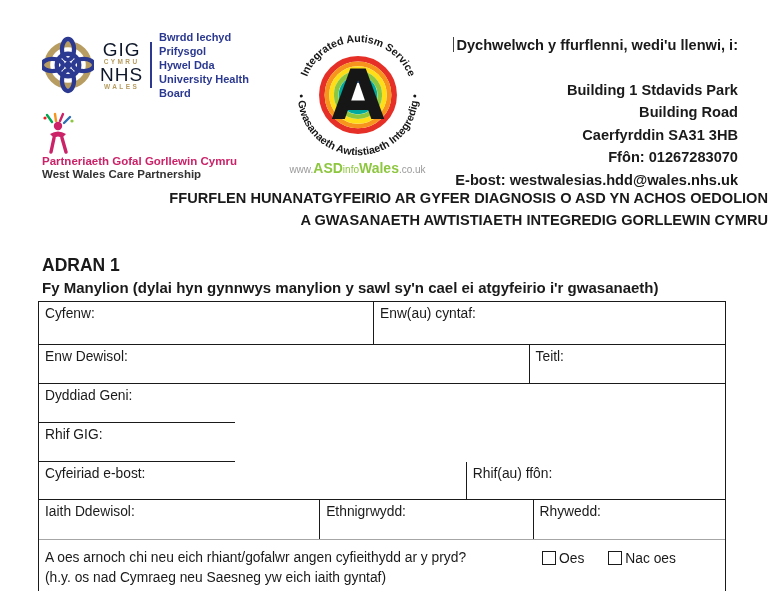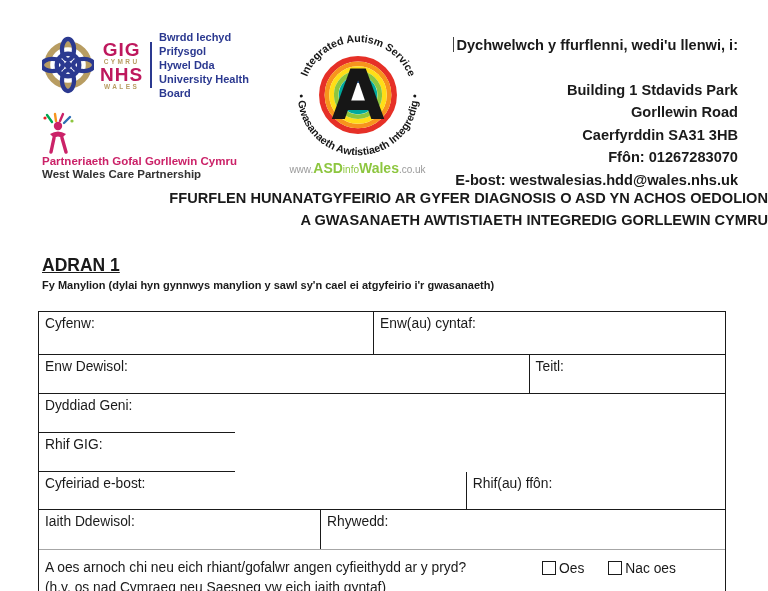--- a/index.html
+++ b/index.html
@@ -9,41 +9,41 @@
     background:#ffffff; overflow:hidden; color:#1a1a1a;
     font-family:"Liberation Sans", sans-serif;
   }
   
   .header { display:flex; padding:30px 30px 0 42px; height:175px; }
   .logo-col { width:238px; }
   .nhs-logo { display:flex; align-items:center; }
   .nhs-knot { flex:0 0 auto; }
   .nhs-text { display:flex; align-items:center; margin-left:6px; }
   .gig-block { text-align:center; line-height:1; padding-right:7px; }
-  .gig-block .big { font-size:19px; font-weight:bold; color:#be185d; letter-spacing:1px; }
+  .gig-block .big { font-size:19px; font-weight:normal; color:#0f172a; letter-spacing:1px; }
   .gig-block .small { font-size:6.5px; font-weight:bold; color:#b89d62; letter-spacing:2.4px; }
   .nhs-divider { width:2px; height:46px; background:#2b3990; margin:0 7px 0 0; }
   .org-lines { color:#2b3990; font-weight:bold; font-size:11px; line-height:14px; }
   .wwcp { margin-top:14px; }
   .wwcp-top { display:flex; align-items:flex-end; height:40px; }
   .wwcp-word { font-size:30px; font-weight:bold; color:#111; letter-spacing:0px; line-height:30px; }
   .wwcp-line1 { color:#cb2268; font-size:11.5px; font-weight:bold; line-height:13px; margin-top:1px;}
   .wwcp-line2 { color:#333; font-size:11.5px; font-weight:bold; line-height:13px; }
   .ias-col { width:155px; text-align:center; }
   .ias-web { font-size:10px; color:#9a9a9a; margin-top:-2px; }
   .ias-web .g-big { color:#8dc63f; font-size:14px; font-weight:bold; }
   .ias-web .g-small { color:#8dc63f; font-size:10px; }
   .addr-col { flex:1; text-align:right; font-weight:bold; font-size:14.6px; line-height:22.5px; padding-top:4px; }
   .caret { display:inline-block; width:1px; height:15px; background:#444; margin-right:2px; vertical-align:-2px; }
   .addr-gap { height:22px; }
   
   .doc-title { text-align:right; font-weight:bold; font-size:14.6px; line-height:22px; margin-top:12px; }
   
-  .adran { margin:24px 0 3px 42px; font-size:17.5px; font-weight:bold; text-decoration:underline; }
-  .adran-sub { margin-left:42px; font-size:11px; font-weight:bold; margin-bottom:20px; }
+  .adran { margin:24px 0 3px 42px; font-size:17.5px; font-weight:bold; }
+  .adran-sub { margin-left:42px; font-size:15px; font-weight:bold; margin-bottom:5px; }
   
   .ftable { margin-left:38px; width:688px; border:1.7px solid #1a1a1a; }
   .frow { display:flex; }
   .fcell { border-right:1.5px solid #1a1a1a; border-bottom:1.5px solid #1a1a1a;
            padding:4px 6px; font-size:13.8px; cursor:text; }
   .fcell:last-child { border-right:none; }
   .stack { display:flex; flex-direction:column; }
   .stack .fcell { border-right:none; }
   .qrow { display:flex; padding:8px 6px 0 6px; }
   .qrow-border { border-top:1.4px solid #a6a6a6; }
@@ -130,21 +130,21 @@
           <textPath href="#arcBot" startOffset="50%" text-anchor="middle">• Gwasanaeth Awtistiaeth Integredig •</textPath>
         </text>
       </svg>
       <div class="ias-web"><span>www.</span><span class="g-big">ASD</span><span class="g-small">info</span><span class="g-big">Wales</span><span>.co.uk</span></div>
     </div>
 
     <div class="addr-col">
       <div><span class="caret"></span><span>Dychwelwch y ffurflenni, wedi'u llenwi, i:</span></div>
       <div class="addr-gap"></div>
       <div>Building 1 Stdavids Park</div>
-      <div>Gorllewin Road</div>
+      <div>Building Road</div>
       <div>Caerfyrddin SA31 3HB</div>
       <div>Ffôn: 01267283070</div>
       <div>E-bost: westwalesias.hdd@wales.nhs.uk</div>
     </div>
   </div>
 
   <div class="doc-title">
     <div>FFURFLEN HUNANATGYFEIRIO AR GYFER DIAGNOSIS O ASD YN ACHOS OEDOLION</div>
     <div>A GWASANAETH AWTISTIAETH INTEGREDIG GORLLEWIN CYMRU</div>
   </div>
@@ -171,20 +171,21 @@
       </div>
     </div>
 
     <div class="frow">
       <div class="fcell" style="width:429px; height:38px;"><span>Cyfeiriad e-bost:</span></div>
       <div class="fcell" style="width:259px; height:38px;"><span>Rhif(au) ffôn:</span></div>
     </div>
 
     <div class="frow">
       <div class="fcell" style="width:282px; height:39px; border-bottom:none;"><span>Iaith Ddewisol:</span></div>
+      <div class="fcell" style="width:214px; height:39px; border-bottom:none;"><span>Ethnigrwydd:</span></div>
       <div class="fcell" style="width:192px; height:39px; border-bottom:none;"><span>Rhywedd:</span></div>
     </div>
 
     <div class="qrow qrow-border" style="height:92px;">
       <div class="q-text">
         <div>A oes arnoch chi neu eich rhiant/gofalwr angen cyfieithydd ar y pryd?</div>
         <div>(h.y. os nad Cymraeg neu Saesneg yw eich iaith gyntaf)</div>
         <div>Os felly, cyfieithiad i ba iaith y mae arnoch ei angen?</div>
       </div>
       <div class="q-checks">

